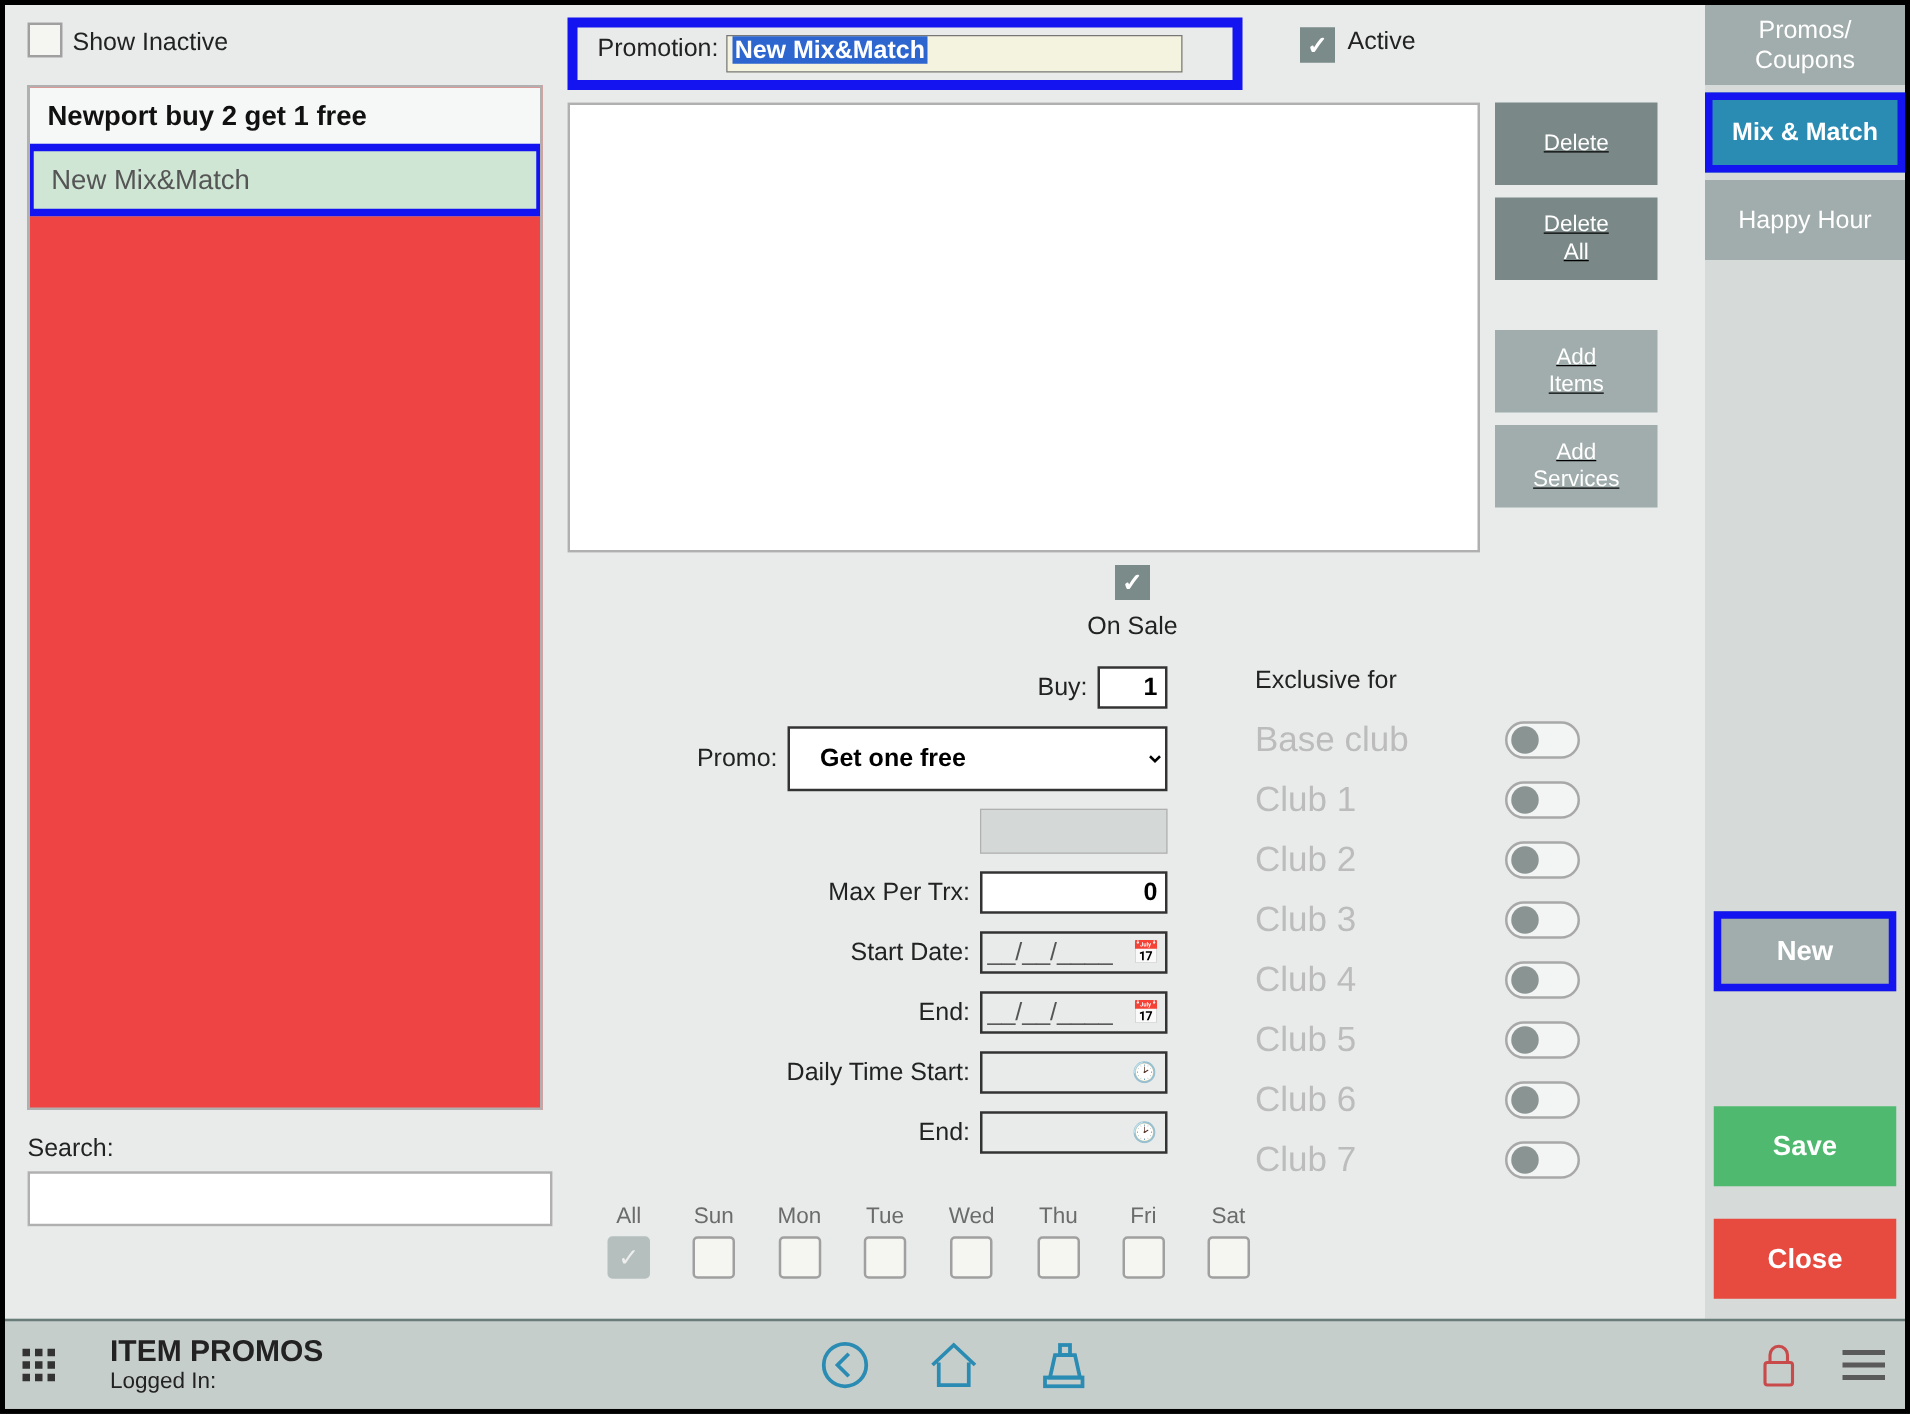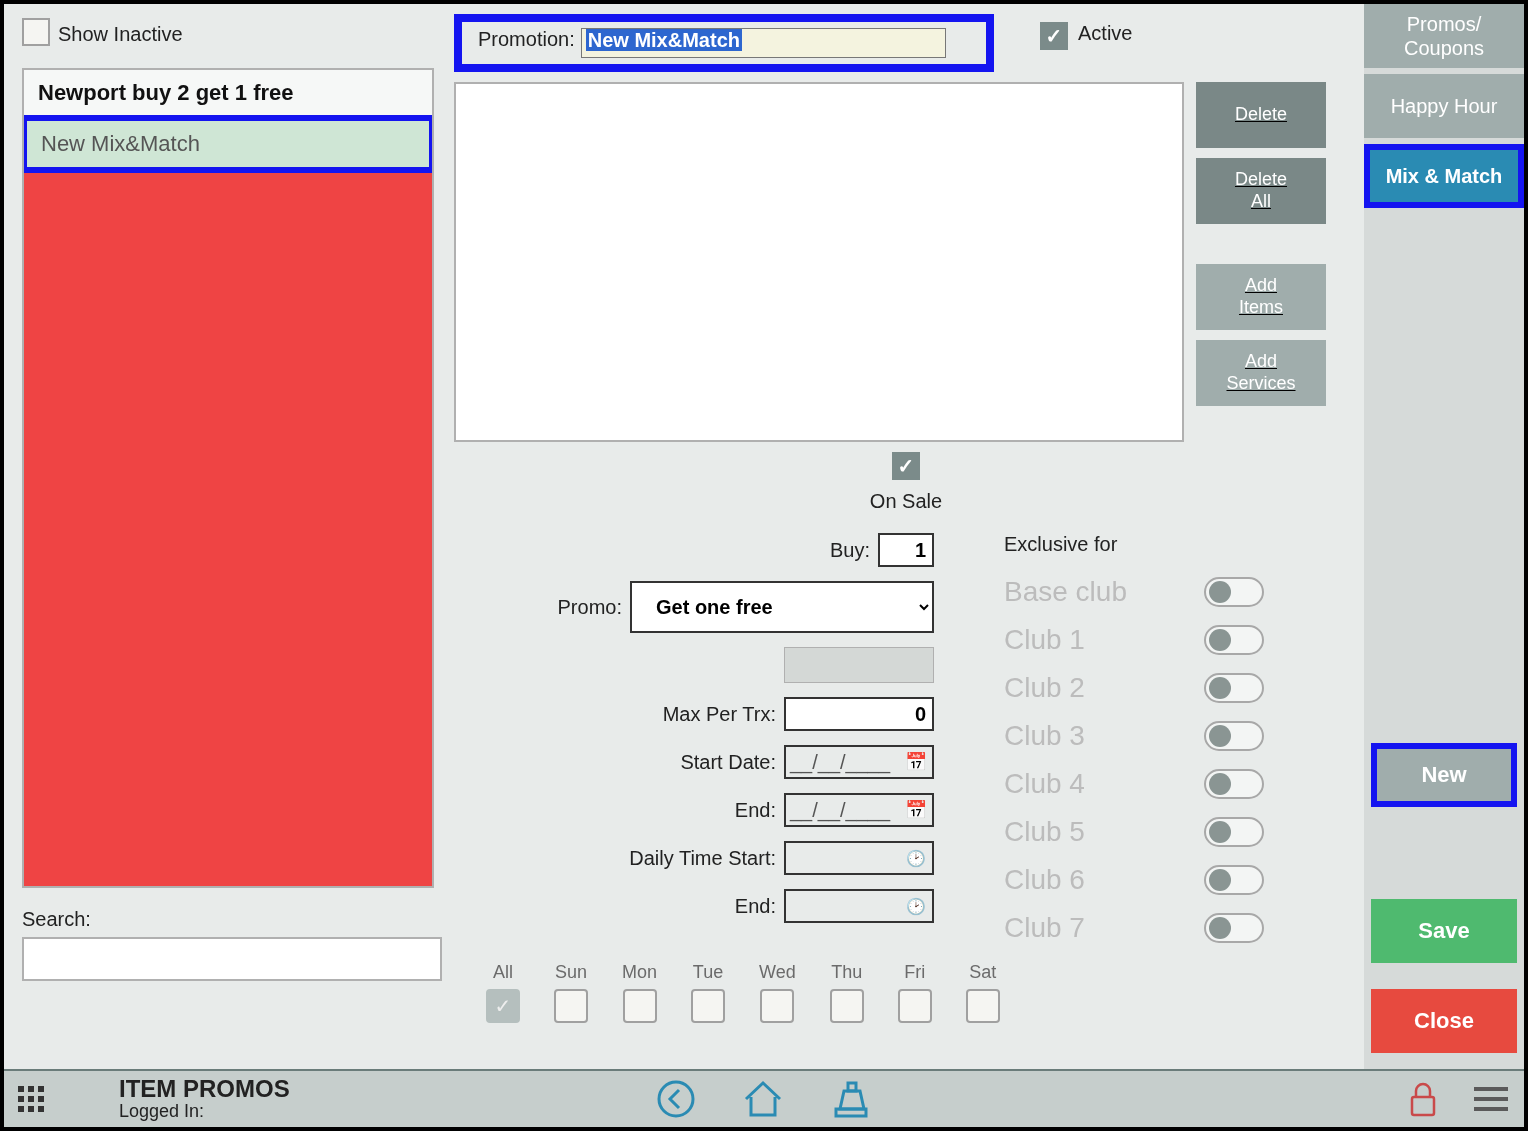--- a/index.html
+++ b/index.html
@@ -60,21 +60,21 @@
 
 .right-col { width: 160px; background: #d6dad9; display: flex; flex-direction: column; gap: 6px; padding: 0; }
 .tab-btn { height: 64px; width: 100%; color: #fff; font-size: 20px; border: none; background: #a0adac; text-align: center; line-height: 1.2; }
 .tab-btn.active { background: #2a8bb3; border: 6px solid #1414f0; font-weight: bold; }
 .right-spacer { flex: 1; }
 .side-btn { height: 64px; width: 146px; margin: 0 auto; font-size: 22px; font-weight: bold; border: none; color: #fff; }
 .side-new { background: #a0adac; border: 6px solid #1414f0; }
 .side-save { background: #4fba6f; }
 .side-close { background: #e74a3f; }
 
-.footer { height: 58px; background: #c6cecc; border-top: 2px solid #6a7c7a; display: flex; align-items: center; padding: 0 14px; position: relative; gap: 31px; }
+.footer { height: 72px; background: #c6cecc; border-top: 2px solid #6a7c7a; display: flex; align-items: center; padding: 0 14px; position: relative; }
 .grid-icon { width: 30px; display: grid; grid-template-columns: repeat(3,6px); grid-gap: 4px; margin-right: 40px; }
 .grid-icon span { width: 6px; height: 6px; background: #333; }
 .footer-title { font-size: 24px; font-weight: bold; color: #222; line-height: 1; }
 .footer-sub { font-size: 18px; color: #222; }
 .footer-center { position: absolute; left: 50%; transform: translateX(-50%); display: flex; gap: 46px; align-items: center; }
 .ficon { color: #2a8bb3; }
 .footer-right { position: absolute; right: 16px; display: flex; gap: 36px; align-items: center; }
 .ham { display: flex; flex-direction: column; gap: 6px; }
 .ham span { width: 34px; height: 4px; background: #5a5a5a; }
 svg { display: block; }
@@ -240,22 +240,22 @@
         <div class="day">
             <span>Sat</span>
             <span class="chk"></span>
           </div>
       </div>
     </div>
 
     <div class="right-col">
       <button class="tab-btn" style="white-space:pre-line">Promos/
 Coupons</button>
+      <button class="tab-btn active">Mix &amp; Match</button>
       <button class="tab-btn">Happy Hour</button>
-      <button class="tab-btn active">Mix &amp; Match</button>
       <div class="right-spacer"></div>
       <button class="side-btn side-new">New</button>
       <div style="height:80px"></div>
       <button class="side-btn side-save">Save</button>
       <div style="height:14px"></div>
       <button class="side-btn side-close">Close</button>
       <div style="height:10px"></div>
     </div>
   </div>
 

